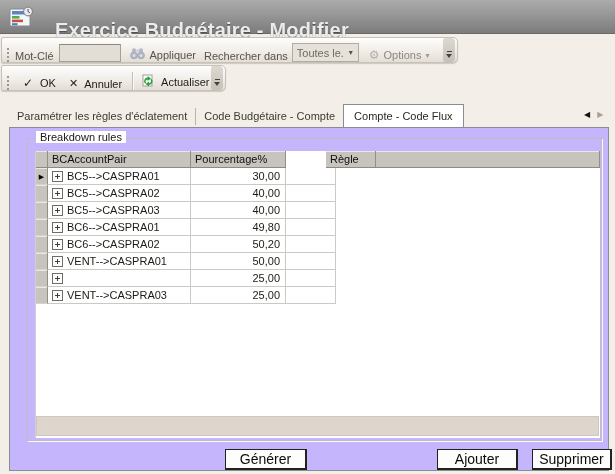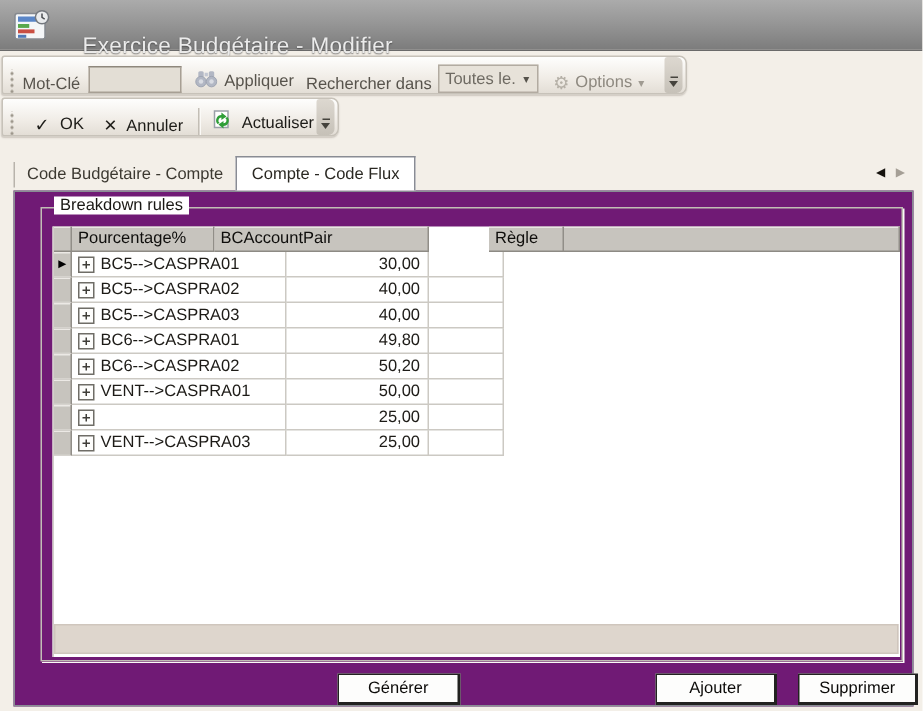--- a/index.html
+++ b/index.html
@@ -4,21 +4,21 @@
 <style>
   html,body{margin:0;padding:0;}
   body{font-family:"Liberation Sans","DejaVu Sans",sans-serif;font-size:11px;color:#1d1b17;}
   .screen{position:relative;width:615px;height:474px;background:#f3efe8;overflow:hidden;}
 
   
   .titlebar{position:absolute;left:0;top:0;width:615px;height:33px;
     background:linear-gradient(180deg,#ababab 0%,#979797 45%,#7c7c7c 100%);
     border-bottom:1px solid #6a6a6a;display:flex;align-items:center;}
   .titlebar .app-icon{margin-left:9px;width:26px;height:24px;flex:none;}
-  .titlebar .title-text{margin-left:20px;font-size:15px;font-weight:normal;color:#ebebeb;
+  .titlebar .title-text{margin-left:20px;font-size:20px;font-weight:bold;color:#ebebeb;
     text-shadow:0 1px 1px rgba(50,50,50,.65);letter-spacing:.2px;white-space:nowrap;margin-top:28px;}
 
   
   .strip{position:absolute;display:flex;align-items:flex-end;height:26px;box-sizing:border-box;
     background:linear-gradient(180deg,#fefefd 0%,#f0ece6 60%,#e3ded6 100%);
     border:1px solid #c7c2b9;border-radius:2px 5px 5px 2px;
     box-shadow:0 1px 1px rgba(120,110,100,.3);padding:0 2px 0 3px;}
   .strip1{left:1px;top:37px;width:457px;}
   .strip2{left:1px;top:65px;width:225px;}
   .grip{width:5px;height:16px;flex:none;margin-right:5px;
@@ -52,21 +52,21 @@
     align-items:flex-end;z-index:3;}
   .tab{height:21px;line-height:21px;padding:0 8px;color:#3c3931;white-space:nowrap;cursor:default;}
   .tab-sep{width:1px;height:17px;background:#b8b3ab;margin-bottom:2px;flex:none;}
   .tab.active{height:23px;line-height:22px;background:#ffffff;border:1px solid #898c94;
     border-bottom:none;padding:0 10px;box-sizing:border-box;color:#2a2822;}
   .tab-scrollers{position:absolute;left:584px;top:110px;display:flex;gap:7px;z-index:3;}
   .tab-scroll{font-size:8px;line-height:10px;}
   .tab-scroll.left{color:#15120d;}
   .tab-scroll.right{color:#a59f96;}
 
-  .tabpage{position:absolute;left:9px;top:127px;width:600px;height:344px;background:#701a75;
+  .tabpage{position:absolute;left:9px;top:127px;width:600px;height:344px;background:#c4b5fd;
     border:1px solid #898c94;box-sizing:border-box;}
 
   
   .groupbox{position:absolute;left:17px;top:10px;width:575px;height:303px;box-sizing:border-box;
     border:1px solid #c1bdb5;box-shadow:1px 1px 0 #fbfaf7;}
   .groupbox-legend{position:absolute;left:8px;top:-8px;background:#ffffff;padding:0 4px;
     color:#191713;white-space:nowrap;}
 
   
   .grid{position:absolute;left:7px;top:12px;width:564px;height:287px;background:#fff;
@@ -94,21 +94,21 @@
   .expander{width:9px;height:9px;box-sizing:content-box;border:1px solid #6f6d67;flex:none;
     margin:0 4px 0 2px;
     background:linear-gradient(#3f3d38,#3f3d38) 50% 50%/5px 1px no-repeat,
                linear-gradient(#3f3d38,#3f3d38) 50% 50%/1px 5px no-repeat,#fdfdfc;}
   .grid-hscroll{position:absolute;left:0;right:1px;bottom:2px;height:20px;background:#ded6cd;
     border:1px solid #cfc6bd;box-sizing:border-box;}
 
   
   .win-btn{position:absolute;height:21px;box-sizing:border-box;background:#fdfdfc;
     border:1px solid #222220;border-right-width:2px;border-bottom-width:2px;
-    display:flex;align-items:center;justify-content:center;font-size:11px;color:#0c0b09;
+    display:flex;align-items:center;justify-content:center;font-size:14px;color:#0c0b09;
     cursor:default;white-space:nowrap;}
   .btn-generate{left:215px;top:321px;width:82px;}
   .btn-add{left:427px;top:321px;width:81px;}
   .btn-delete{left:522px;top:321px;width:80px;}
 </style>
 </head>
 <body>
 
 <div class="screen">
 
@@ -182,39 +182,40 @@
       </span>
       <span class="tb-text-dark">Actualiser</span>
     </span>
     <span class="overflow-btn">
       <span class="ofl-bar"></span>
       <span class="ofl-tri"></span>
     </span>
   </div>
 
   <div class="tabstrip">
+    <span class="tab">Paramétrer les règles d'éclatement</span>
     <span class="tab-sep"></span>
     <span class="tab">Code Budgétaire - Compte</span>
     <span class="tab active">Compte - Code Flux</span>
   </div>
   <div class="tab-scrollers">
     <span class="tab-scroll left">◀</span>
     <span class="tab-scroll right">▶</span>
   </div>
 
   <div class="tabpage">
 
     <div class="groupbox">
       <span class="groupbox-legend">Breakdown rules</span>
 
       <div class="grid">
         <div class="grid-header">
           <div class="hcell h-ind"></div>
+          <div class="hcell h-pair">BCAccountPair</div>
           <div class="hcell h-pct">Pourcentage%</div>
-          <div class="hcell h-pair">BCAccountPair</div>
           <div class="hcell h-rule">Règle</div>
           <div class="hcell h-fill"></div>
         </div>
         <div>
   <div class="grid-row">
     <div class="cell ind">
       <span class="cur-arrow">▶</span>
     </div>
     <div class="cell c-pair">
       <span class="expander"></span>

